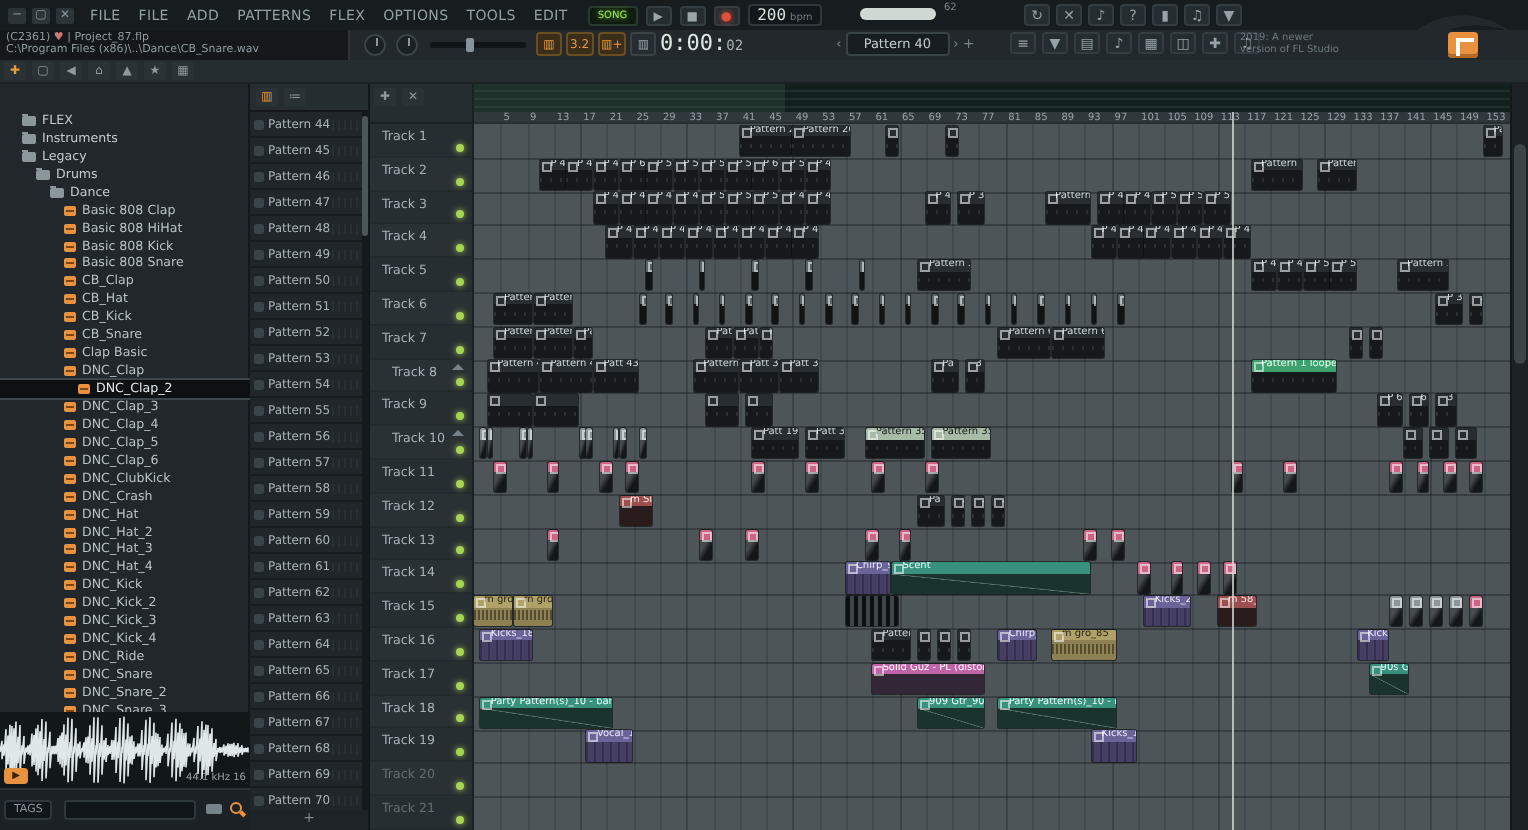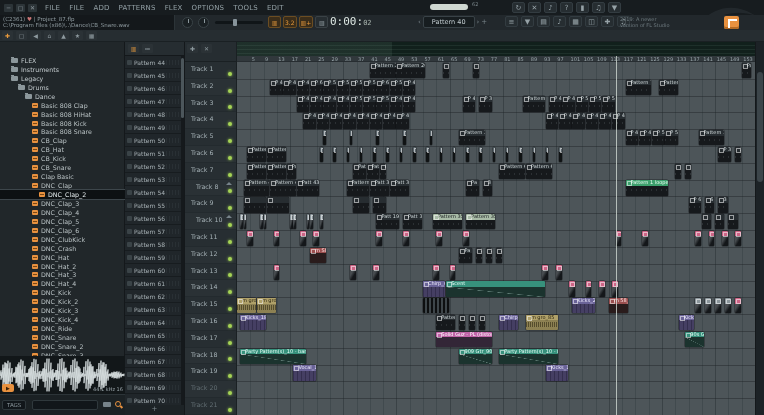--- a/index.html
+++ b/index.html
@@ -164,20 +164,30 @@
     <nav id="menubar">
         <span>FILE</span>
         <span>FILE</span>
         <span>ADD</span>
         <span>PATTERNS</span>
         <span>FLEX</span>
         <span>OPTIONS</span>
         <span>TOOLS</span>
         <span>EDIT</span>
       </nav>
+    <div id="transport">
+      <div class="songled">SONG</div>
+      <div class="tbtn">▶</div>
+      <div class="tbtn">■</div>
+      <div class="tbtn rec">●</div>
+      <div class="bpmbox">
+        <b>200</b>
+        <i>bpm</i>
+      </div>
+    </div>
     <div id="scrub"></div>
     <div id="scrublabels">62</div>
     <div id="topicons">
         <div class="ticon">↻</div>
         <div class="ticon">✕</div>
         <div class="ticon">♪</div>
         <div class="ticon">?</div>
         <div class="ticon">▮</div>
         <div class="ticon">♫</div>
         <div class="ticon">▼</div>

